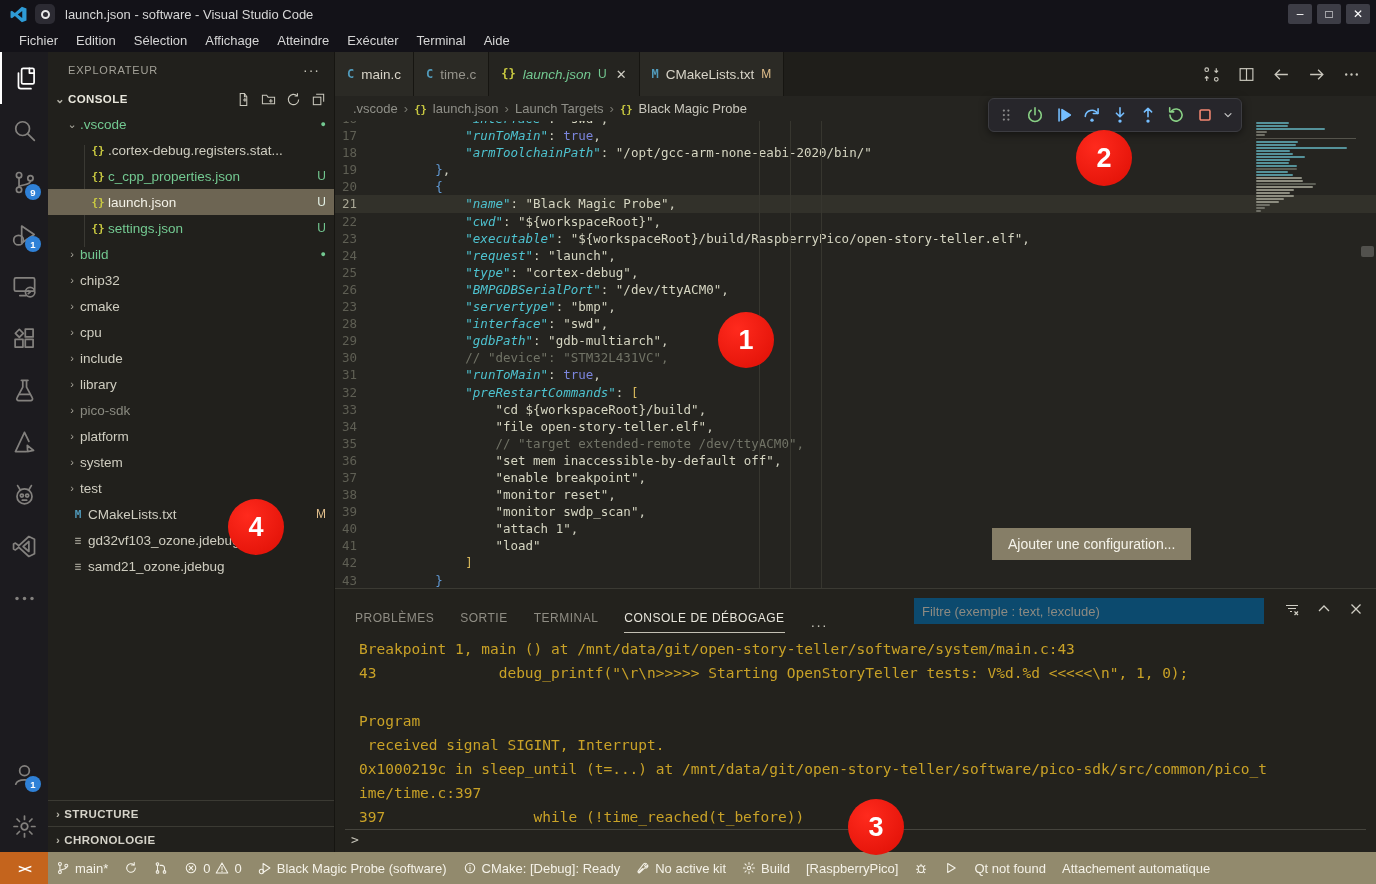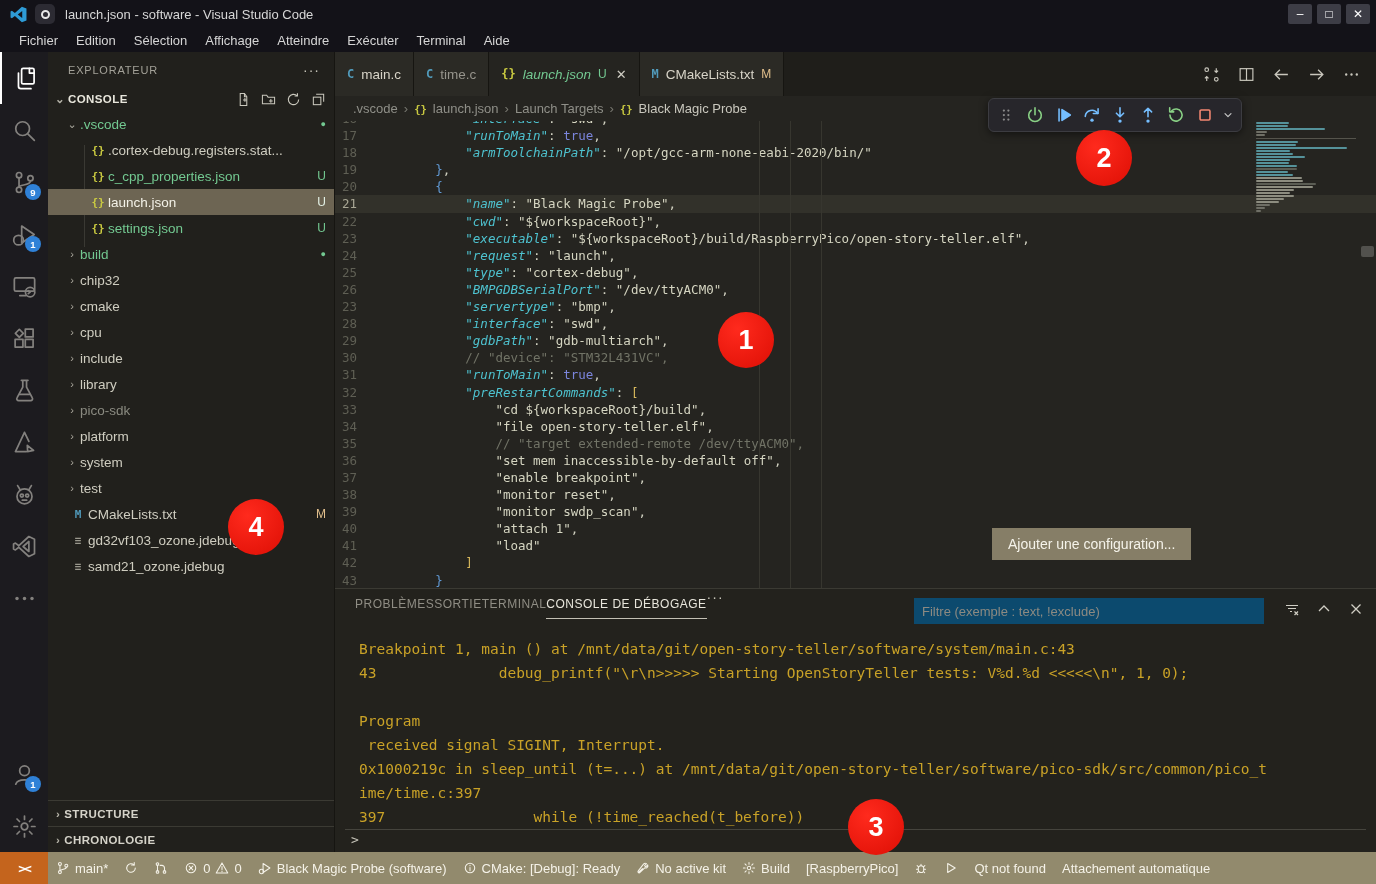--- a/index.html
+++ b/index.html
@@ -84,21 +84,21 @@
   .mm-line{height:2px;margin-bottom:1px;border-radius:1px}
   .mm-sep{height:1px;background:#55544c;margin:2px 0}
   .vscroll{position:absolute;right:2px;top:194px;width:13px;height:11px;background:#6a6a66;opacity:.65;border-radius:2px}
 
   .dbg-toolbar{position:absolute;left:653px;top:46px;width:254px;height:34px;background:#27262b;border:1px solid #3c3c41;border-radius:6px;box-shadow:0 2px 8px rgba(0,0,0,.5);display:flex;align-items:center;padding:0 6px;gap:4px;z-index:5}
   .dbg-btn{width:27px;height:27px;display:flex;align-items:center;justify-content:center;border-radius:4px}
   .addcfg{position:absolute;left:657px;top:476px;background:#867e67;color:#f5f3ea;font-size:14px;padding:8px 16px;border:none;font-family:"Liberation Sans",sans-serif}
 
   
   .panel{position:absolute;left:0;top:536px;right:0;height:264px;background:#23221d;border-top:1px solid #3b3a33}
-  .panel-tabs{height:44px;display:flex;align-items:flex-start;padding-left:20px;}
+  .panel-tabs{height:44px;display:flex;align-items:flex-end;padding-left:20px;gap:26px}
   .ptab{font-size:12px;letter-spacing:.5px;color:#8f8d84;height:30px;display:flex;align-items:center}
   .ptab.active{color:#e8e6dc;border-bottom:1px solid #c3c0b4}
   .pmore{color:#c5c3b8;font-size:14px;letter-spacing:1px}
   .pfilter{position:absolute;right:112px;top:9px;width:350px;height:26px;background:#0c4a6e;border:none;color:#d8d6ca;font-size:13px;padding:0 8px;font-family:"Liberation Sans",sans-serif}
   .pfilter::placeholder{color:#8c8a82}
   .picons{position:absolute;right:12px;top:12px;display:flex;gap:16px;color:#d0cec4}
   .console{position:absolute;left:24px;right:10px;top:48px;bottom:24px;font-family:"DejaVu Sans Mono",monospace;font-size:14.5px;line-height:24px;color:#c9a227;white-space:pre;overflow:hidden}
   .prompt{position:absolute;left:10px;right:10px;bottom:2px;height:21px;border-top:1px solid #45443d;color:#c5c3b8;font-family:"DejaVu Sans Mono",monospace;font-size:13px;padding:2px 0 0 6px}
 
   

